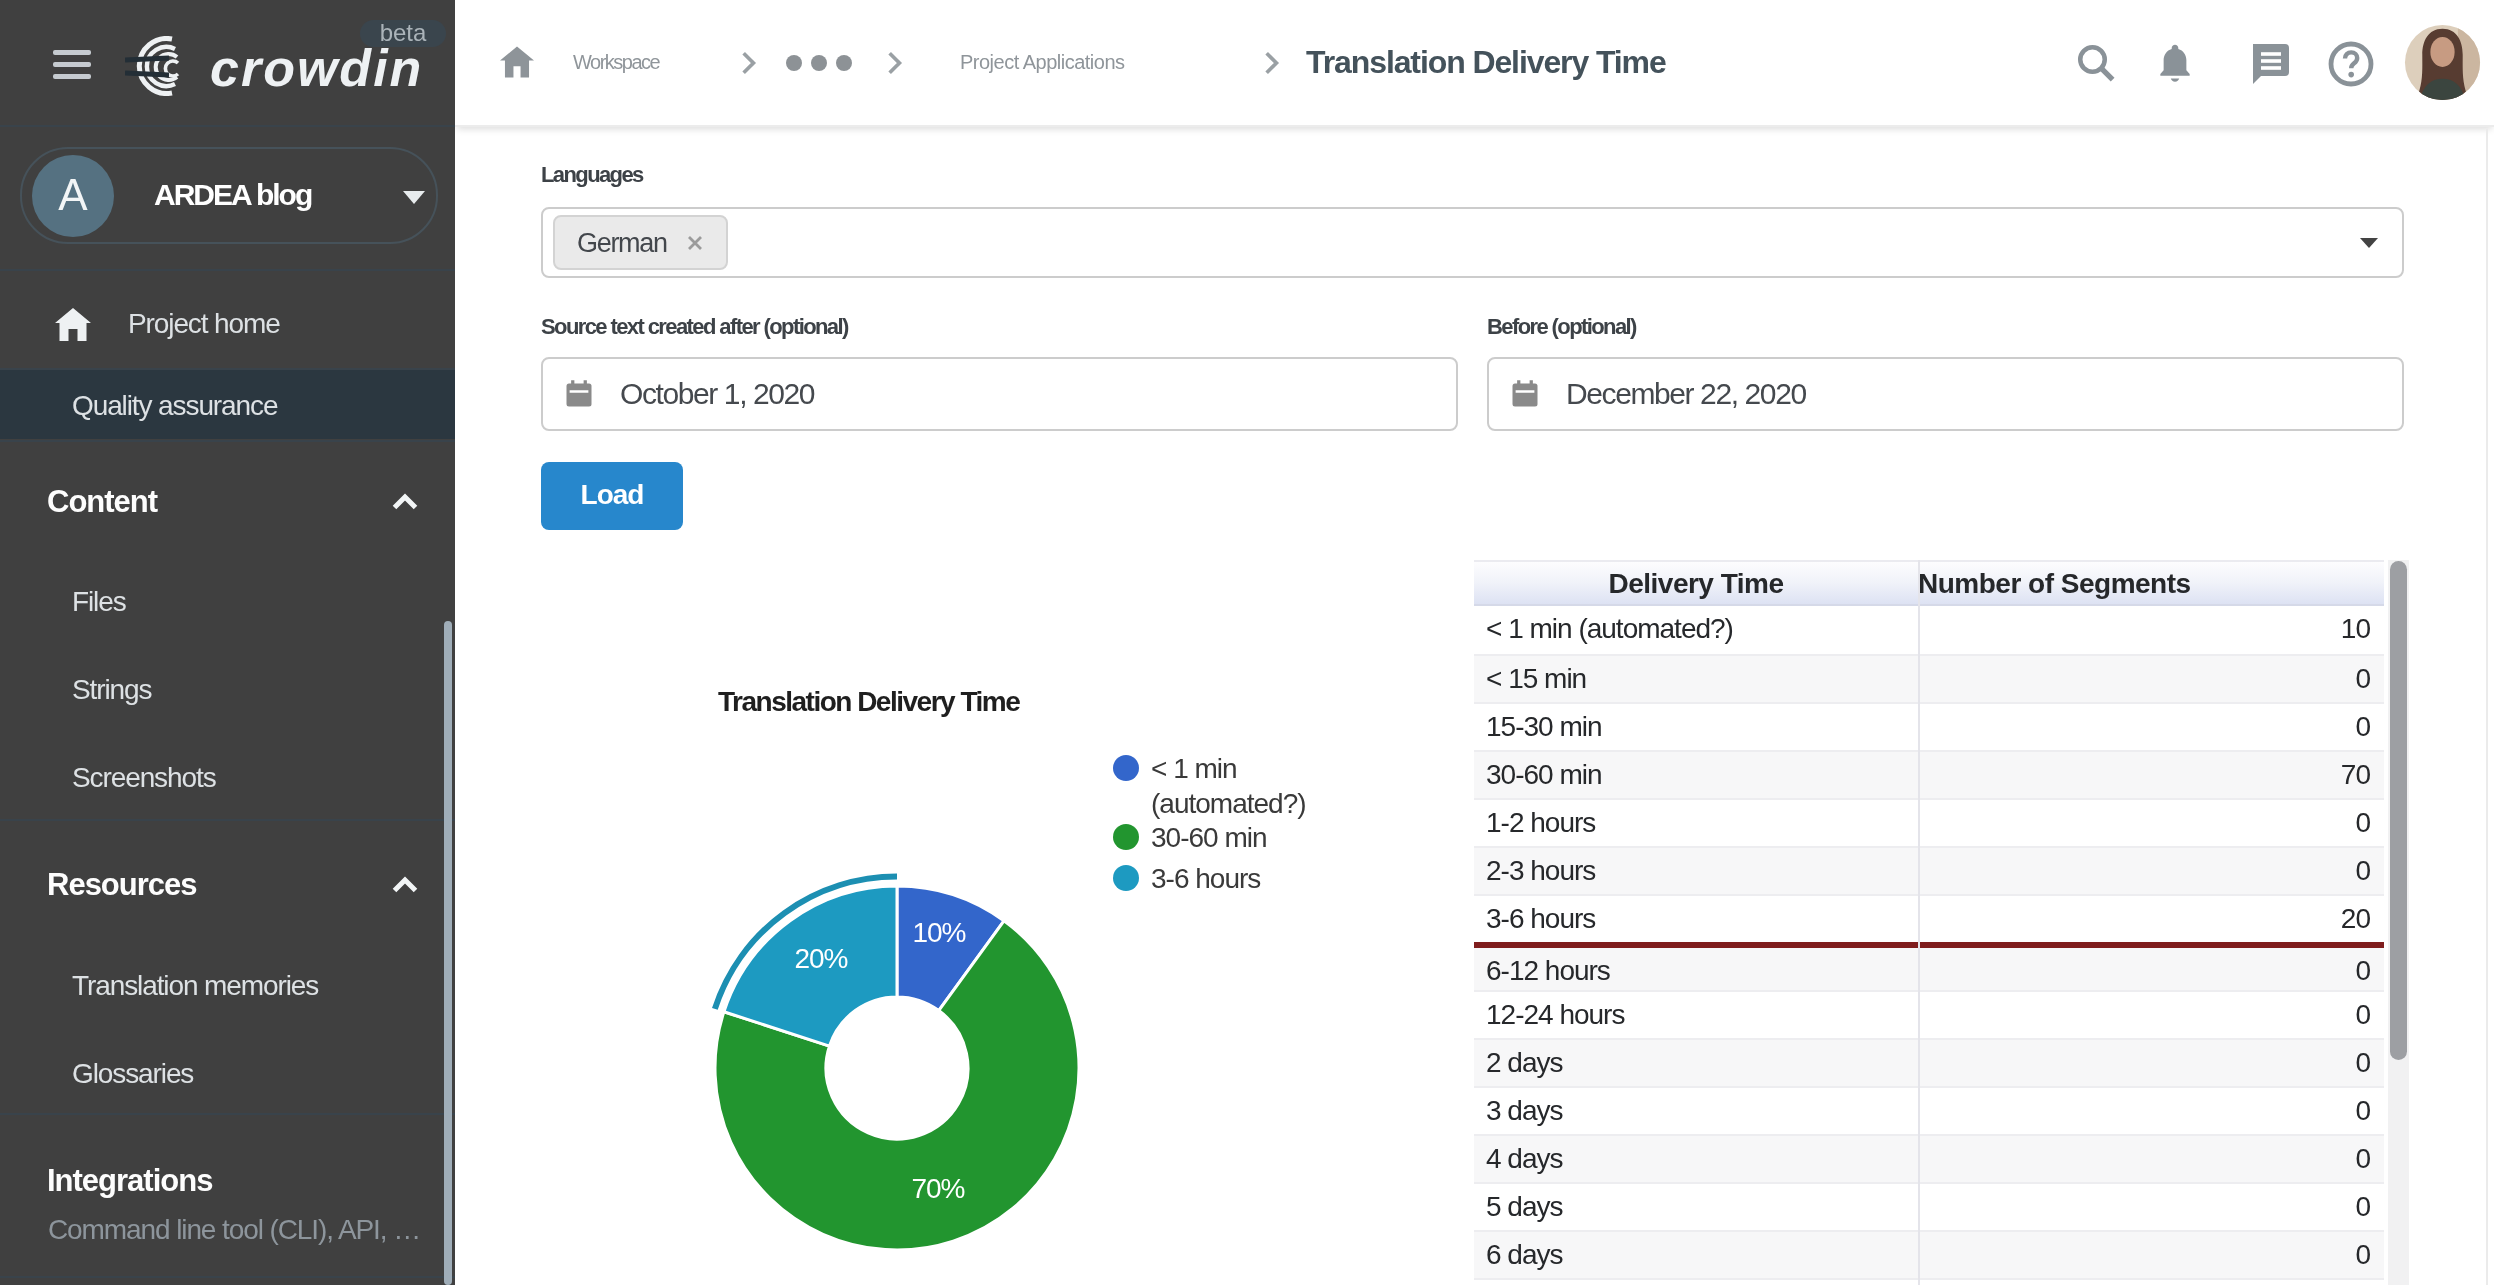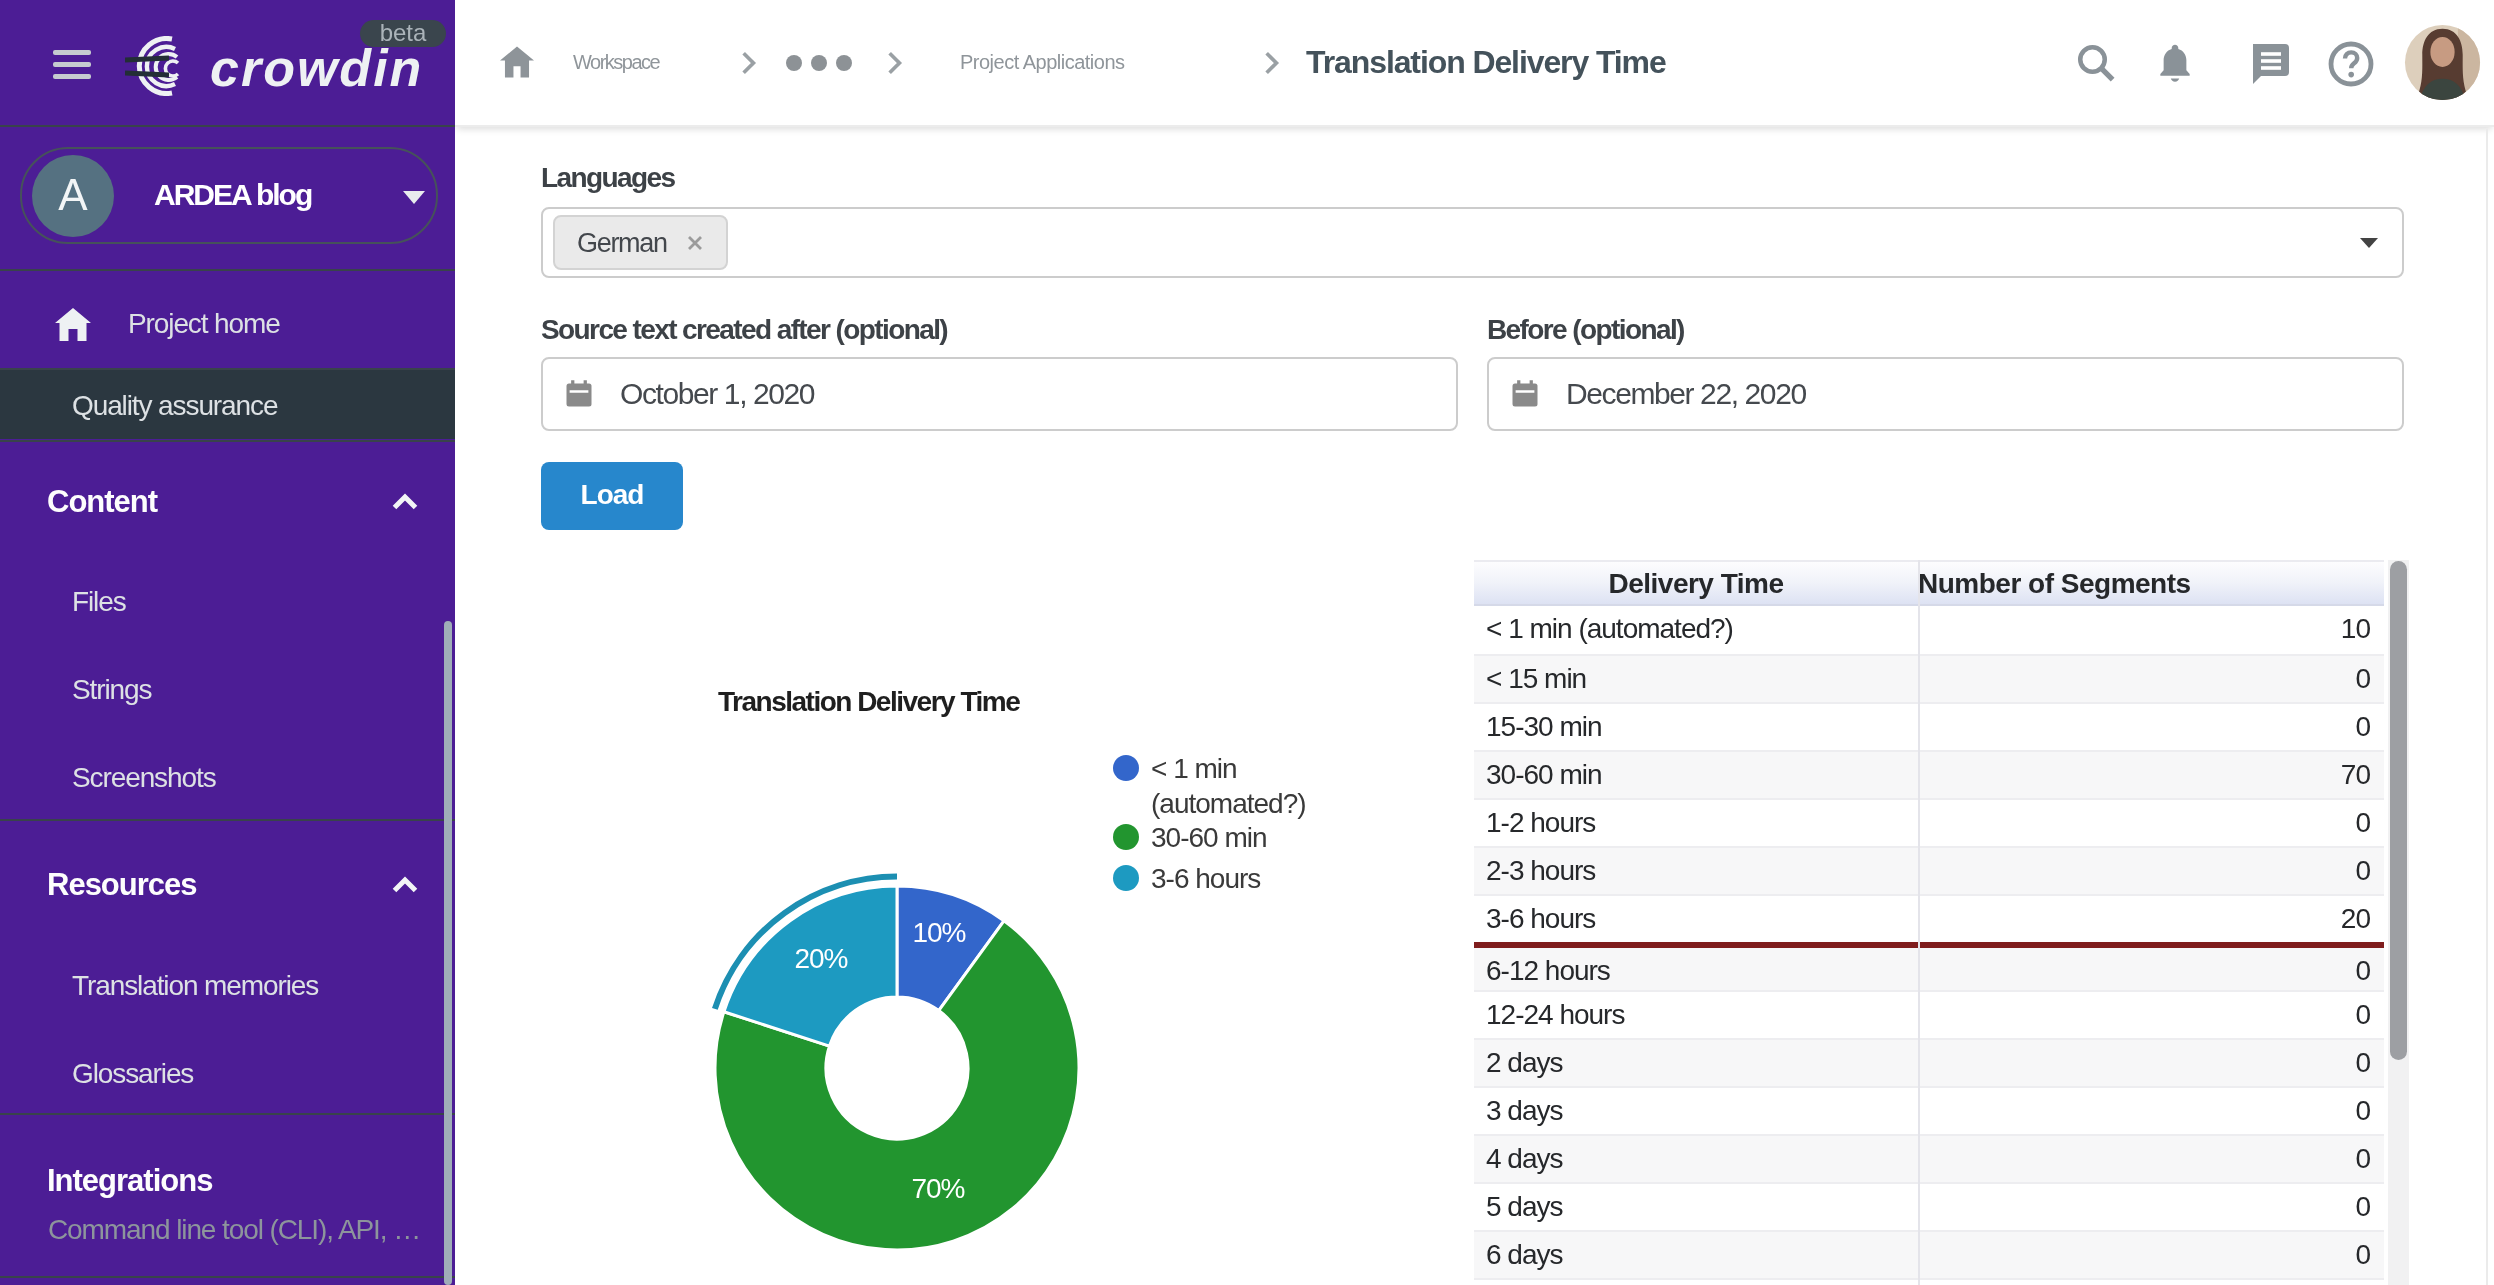--- a/index.html
+++ b/index.html
@@ -2,21 +2,21 @@
 <html><head>
 <meta charset="utf-8">
 <style>
   * { margin:0; padding:0; box-sizing:border-box; }
   html,body { width:2494px; height:1285px; overflow:hidden; background:#fff;
     font-family:"Liberation Sans", sans-serif; }
   .abs { position:absolute; }
 
   
   #sidebar { position:absolute; left:0; top:0; width:455px; height:1285px;
-    background:#4c1d95; z-index:5; }
+    background:#404040; z-index:5; }
   .sdiv { position:absolute; left:0; width:455px; height:2px; background:#39434b; }
   #hamb span { position:absolute; left:53px; width:38px; height:5px;
     background:#c6cbd0; border-radius:2px; }
   #beta { position:absolute; left:360px; top:20px; width:86px; height:27px;
     border-radius:14px; background:#3a454d; color:#aab3b9; font-size:24px;
     text-align:center; line-height:26px; }
   #logotext { position:absolute; left:210px; top:38px; color:#eef1f3;
     font-size:52px; font-weight:bold; font-style:italic; letter-spacing:2px; }
   #projbox { position:absolute; left:20px; top:147px; width:418px; height:97px;
     border:2px solid #46525a; border-radius:48px; }
@@ -34,21 +34,21 @@
     background:#9fadb8; border-radius:5px; }
 
   
   #topbar { position:absolute; left:455px; top:0; width:2039px; height:127px;
     background:#fff; border-bottom:2px solid #ececec;
     box-shadow:0 4px 7px -2px rgba(0,0,0,0.14); }
   .bc { position:absolute; top:0; height:125px; line-height:125px;
     font-size:20px; color:#8f959a; white-space:nowrap; letter-spacing:-0.5px; }
 
   
-  .clabel { position:absolute; font-size:28px; font-weight:bold; color:#3d4247;
+  .clabel { position:absolute; font-size:22px; font-weight:bold; color:#3d4247;
     letter-spacing:-1.6px; white-space:nowrap; }
   .input { position:absolute; background:#fff; border:2px solid #cccccc;
     border-radius:8px; }
   .datetext { position:absolute; font-size:30px; color:#45494e; letter-spacing:-1.4px; }
   #gtag { position:absolute; left:553px; top:215px; width:175px; height:55px;
     background:#eaeaea; border:2px solid #d3d3d3; border-radius:8px; }
   #loadbtn { position:absolute; left:541px; top:462px; width:142px; height:68px;
     background:#2787cc; border-radius:8px; color:#fff; font-size:28px;
     font-weight:bold; text-align:center; line-height:66px; letter-spacing:-1px; }
 

